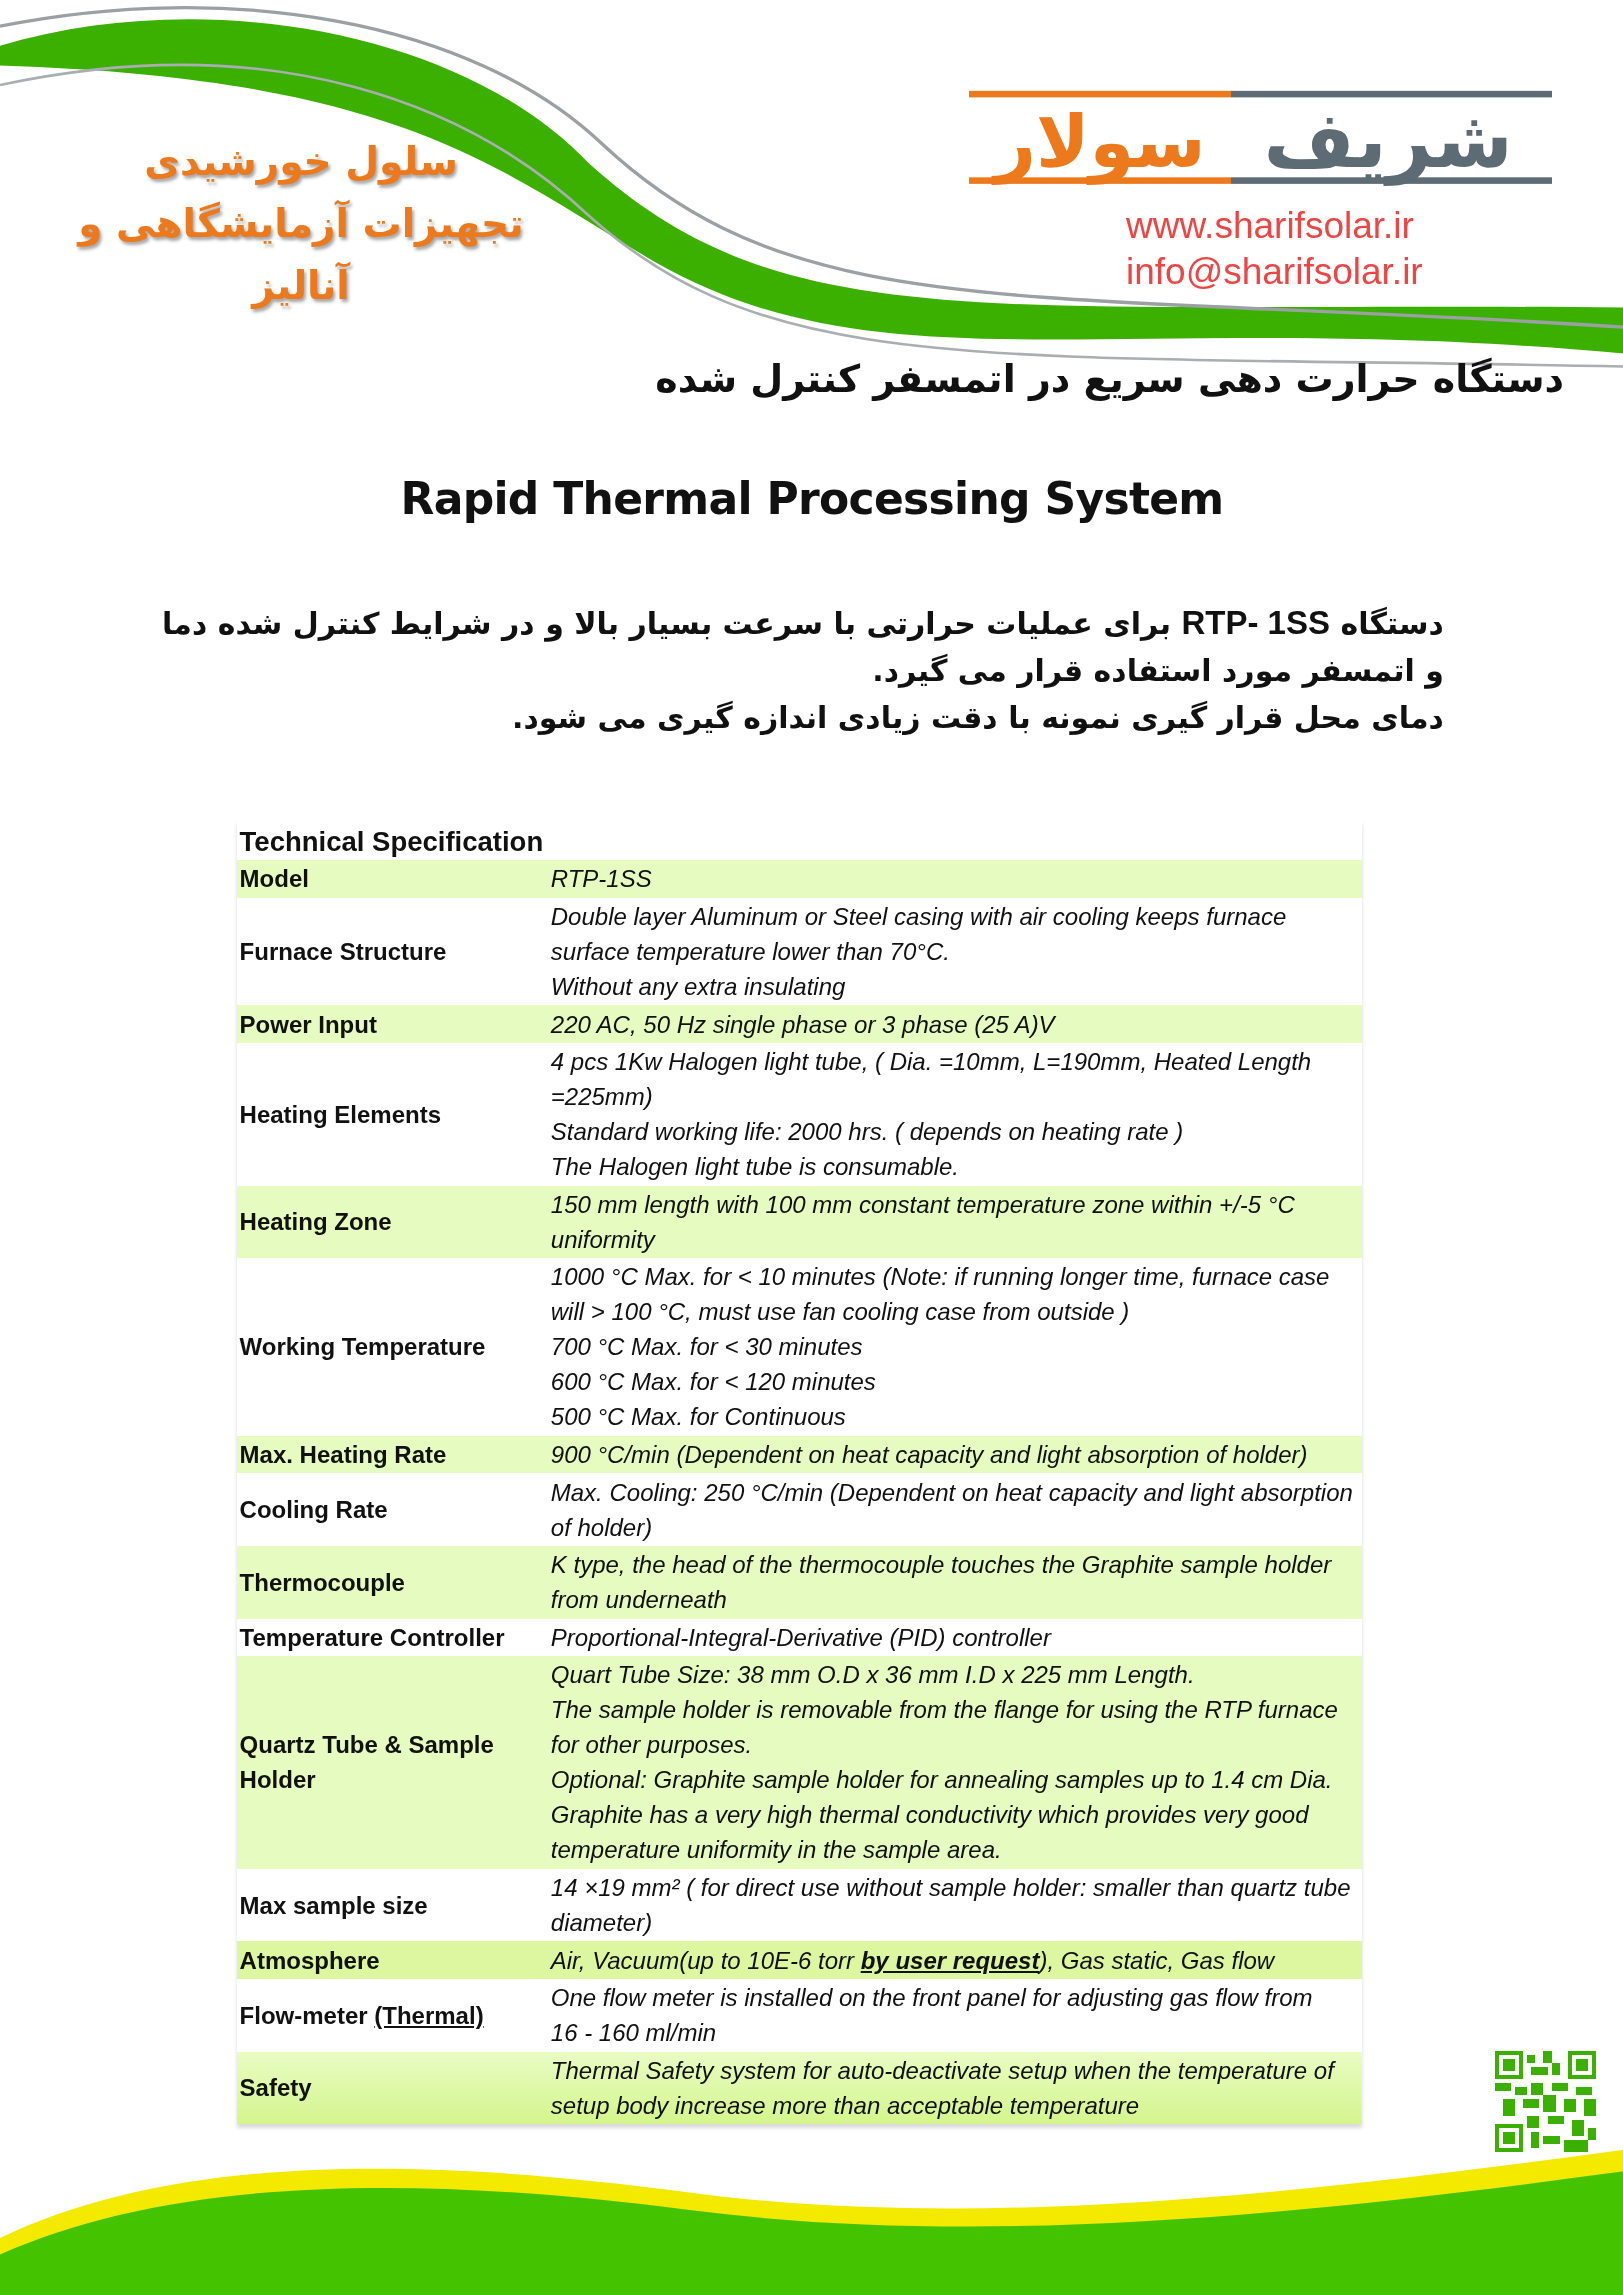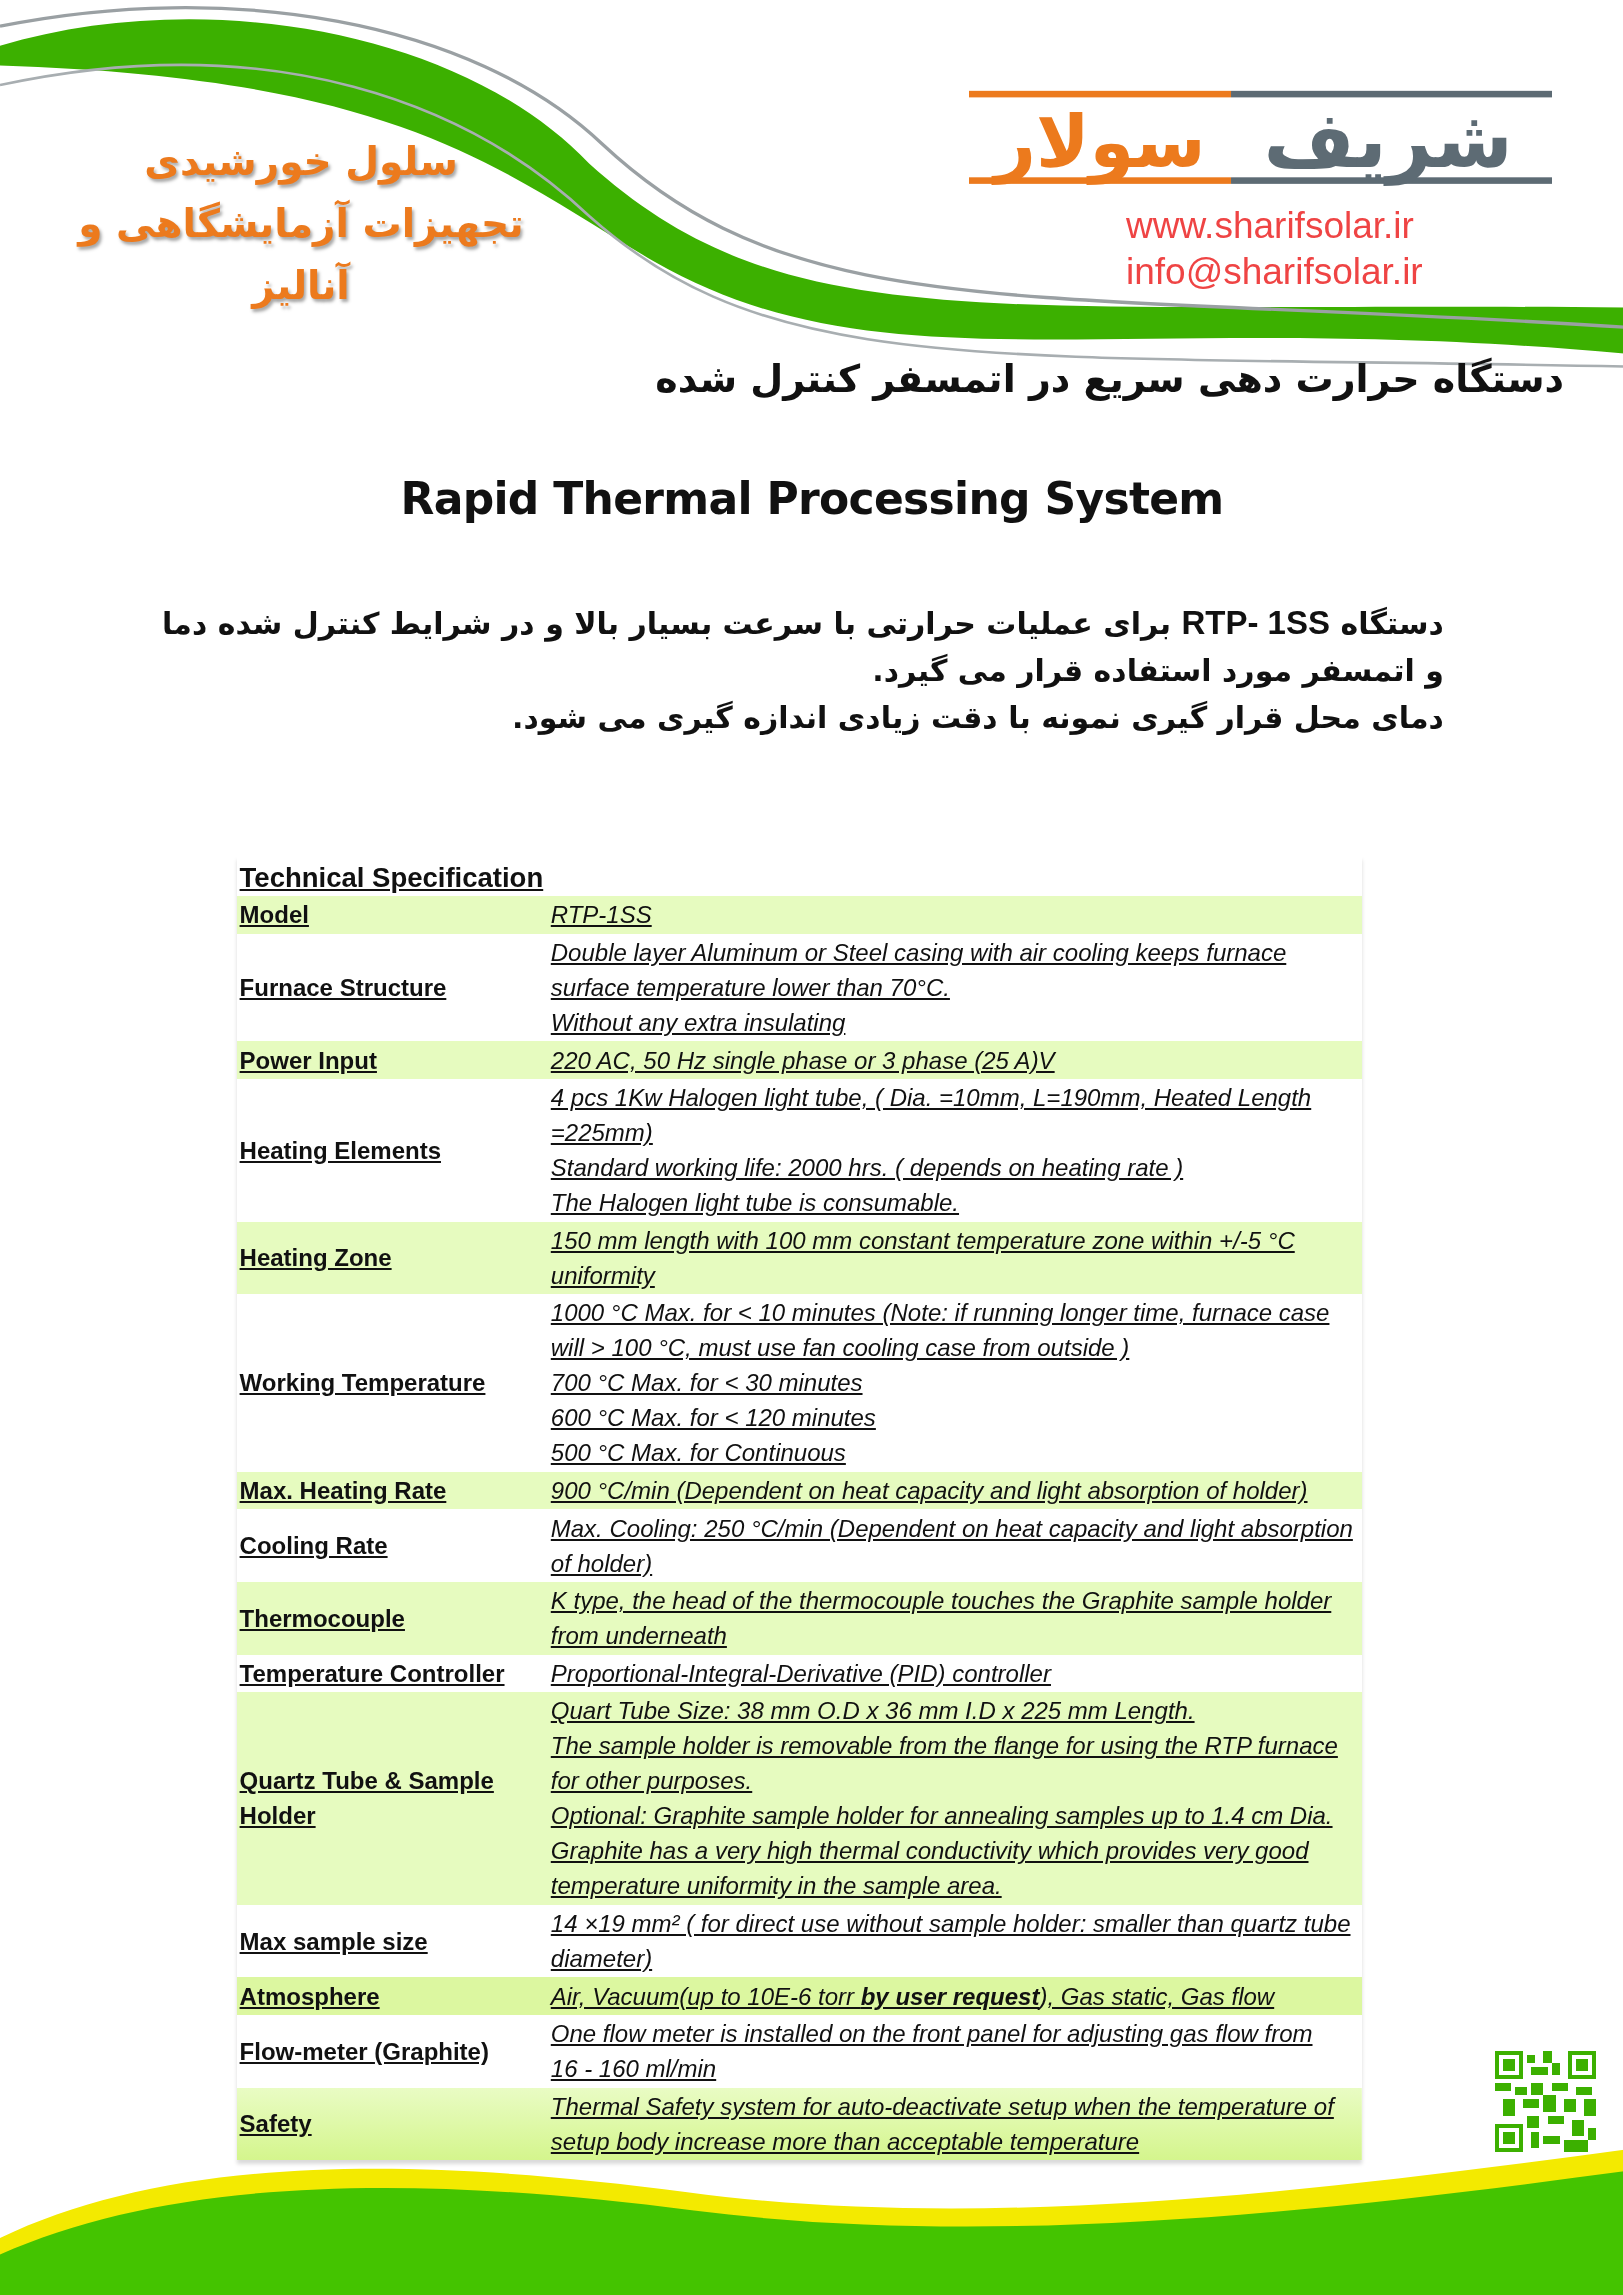--- a/index.html
+++ b/index.html
@@ -5,21 +5,21 @@
   html,body{margin:0;padding:0;background:#fff;}
   body{width:1624px;height:2295px;position:relative;overflow:hidden;font-family:"DejaVu Sans",sans-serif;color:#111;}
   .deco{position:absolute;left:0;top:0;width:1624px;height:2295px;pointer-events:none;}
   .header-tag{position:absolute;left:39px;top:131px;width:524px;text-align:center;direction:rtl;color:#ec7a1d;font-weight:bold;font-size:39px;line-height:62px;text-shadow:2px 2.6px 3.3px rgba(0,0,0,0.35);}
   .logo{position:absolute;left:969px;top:79px;width:583px;height:118px;}
   .contact{position:absolute;left:1126px;top:203px;font-family:"Liberation Sans",sans-serif;font-size:37px;line-height:46px;color:#ef4444;}
   .title-fa{position:absolute;left:0;width:1564px;top:357px;text-align:right;direction:rtl;font-weight:bold;font-size:38px;}
   .title-en{position:absolute;left:0;width:1624px;top:473px;text-align:center;font-weight:bold;font-size:44px;font-family:"DejaVu Sans",sans-serif;letter-spacing:-0.7px;}
   .intro{position:absolute;left:141px;width:1303px;top:599px;direction:rtl;text-align:right;font-weight:bold;font-size:30px;line-height:47px;}
   .intro .lat{font-family:"Liberation Sans",sans-serif;font-size:33px;}
-  .spec{position:absolute;left:237px;top:856px;width:1125px;border-collapse:collapse;font-family:"Liberation Sans",sans-serif;font-size:24px;box-shadow:0 3.9px 3.9px rgba(0,0,0,0.15);text-decoration:underline;}
+  .spec{position:absolute;left:237px;top:820px;width:1125px;border-collapse:collapse;font-family:"Liberation Sans",sans-serif;font-size:24px;box-shadow:0 3.9px 3.9px rgba(0,0,0,0.15);}
   .spec td{vertical-align:middle;padding:1.3px 2.6px;line-height:35px;}
   .spec .hdr td{font-weight:bold;font-size:27.5px;padding-top:3.9px;}
   .spec .k{width:306px;font-weight:bold;}
   .spec .v{font-style:italic;}
   .spec tr.g{background:#e6fbbf;}
   .spec tr.g2{background:#dcf7a0;padding-left:40px;}
   .u{text-decoration:underline;font-weight:bold;font-style:italic;}
   .uk{text-decoration:underline;}
   .qr{position:absolute;left:1495px;top:2051px;width:101px;height:101px;}
 </style>
@@ -148,21 +148,21 @@
           <div>14 ×19  mm² ( for direct use without sample holder: smaller than quartz tube diameter)</div>
         </td>
       </tr>
     </tbody>
   <tbody>
     <tr class="g2">
       <td class="k">Atmosphere</td>
       <td class="v"><span>Air, Vacuum(up to 10E-6 torr </span><span class="u">by user request</span><span>), Gas static, Gas flow</span></td>
     </tr>
     <tr>
-      <td class="k"><span>Flow-meter </span><span class="uk">(Graphite)</span></td>
+      <td class="k"><span>Flow-meter </span><span class="uk">(Thermal)</span></td>
       <td class="v">
         <div>One flow meter is installed on the front panel for adjusting gas flow from</div>
         <div>16 - 160 ml/min</div>
       </td>
     </tr>
     <tr class="g" style="background:linear-gradient(180deg,#e9fcc4,#d4f58c);">
       <td class="k">Safety</td>
       <td class="v">Thermal Safety system for auto-deactivate setup when the temperature of setup body increase more than acceptable temperature</td>
     </tr>
   </tbody>

